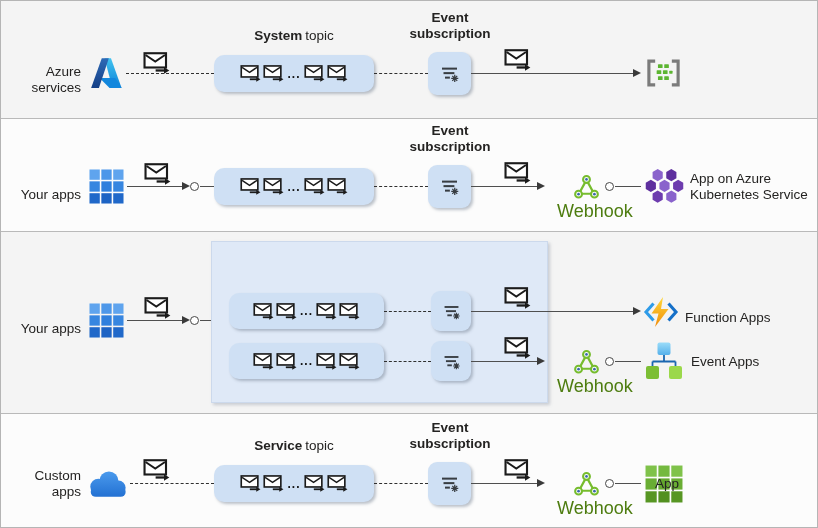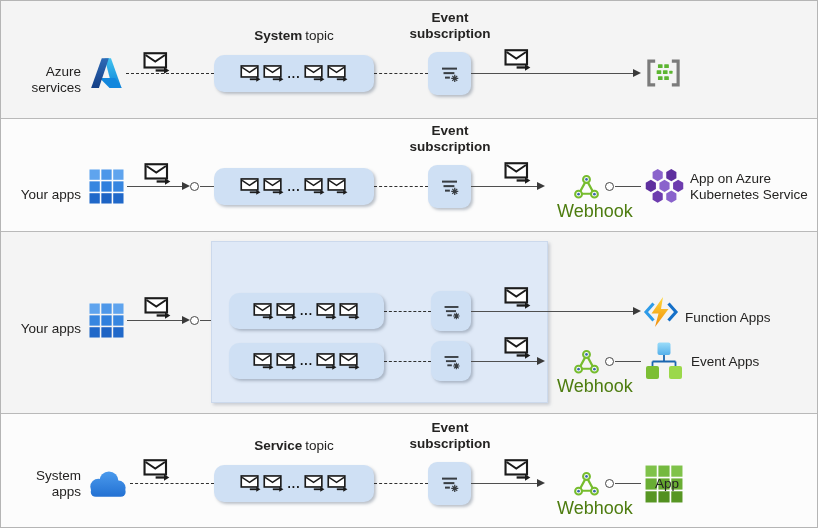--- a/index.html
+++ b/index.html
@@ -363,21 +363,21 @@
       <use href="#i-webhook"></use>
     </svg>
   <div class="whlbl" style="left:556px;top:375px">Webhook</div>
   <div class="circ" style="left:604px;top:356px"></div>
   <div class="line" style="left:614px;top:360px;width:26px"></div>
   <svg class="ico" style="left:644px;top:341px" width="38" height="38">
       <use href="#i-logic"></use>
     </svg>
   <div class="tgt" style="left:690px;top:353px">Event Apps</div>
 
-  <div class="lbl src" style="top:460px">System apps</div>
+  <div class="lbl src" style="top:460px">Custom apps</div>
   <svg class="ico" style="left:85px;top:467px" width="42" height="30">
       <use href="#i-cloud"></use>
     </svg>
   <div class="dash" style="left:129px;top:482px;width:84px"></div>
   <svg class="ico" style="left:142px;top:458px" width="27" height="22">
       <use href="#i-env"></use>
     </svg>
 
   <div class="tt" style="left:213px;top:437px;width:160px">
     <span class="b">Service</span><span>topic</span>

